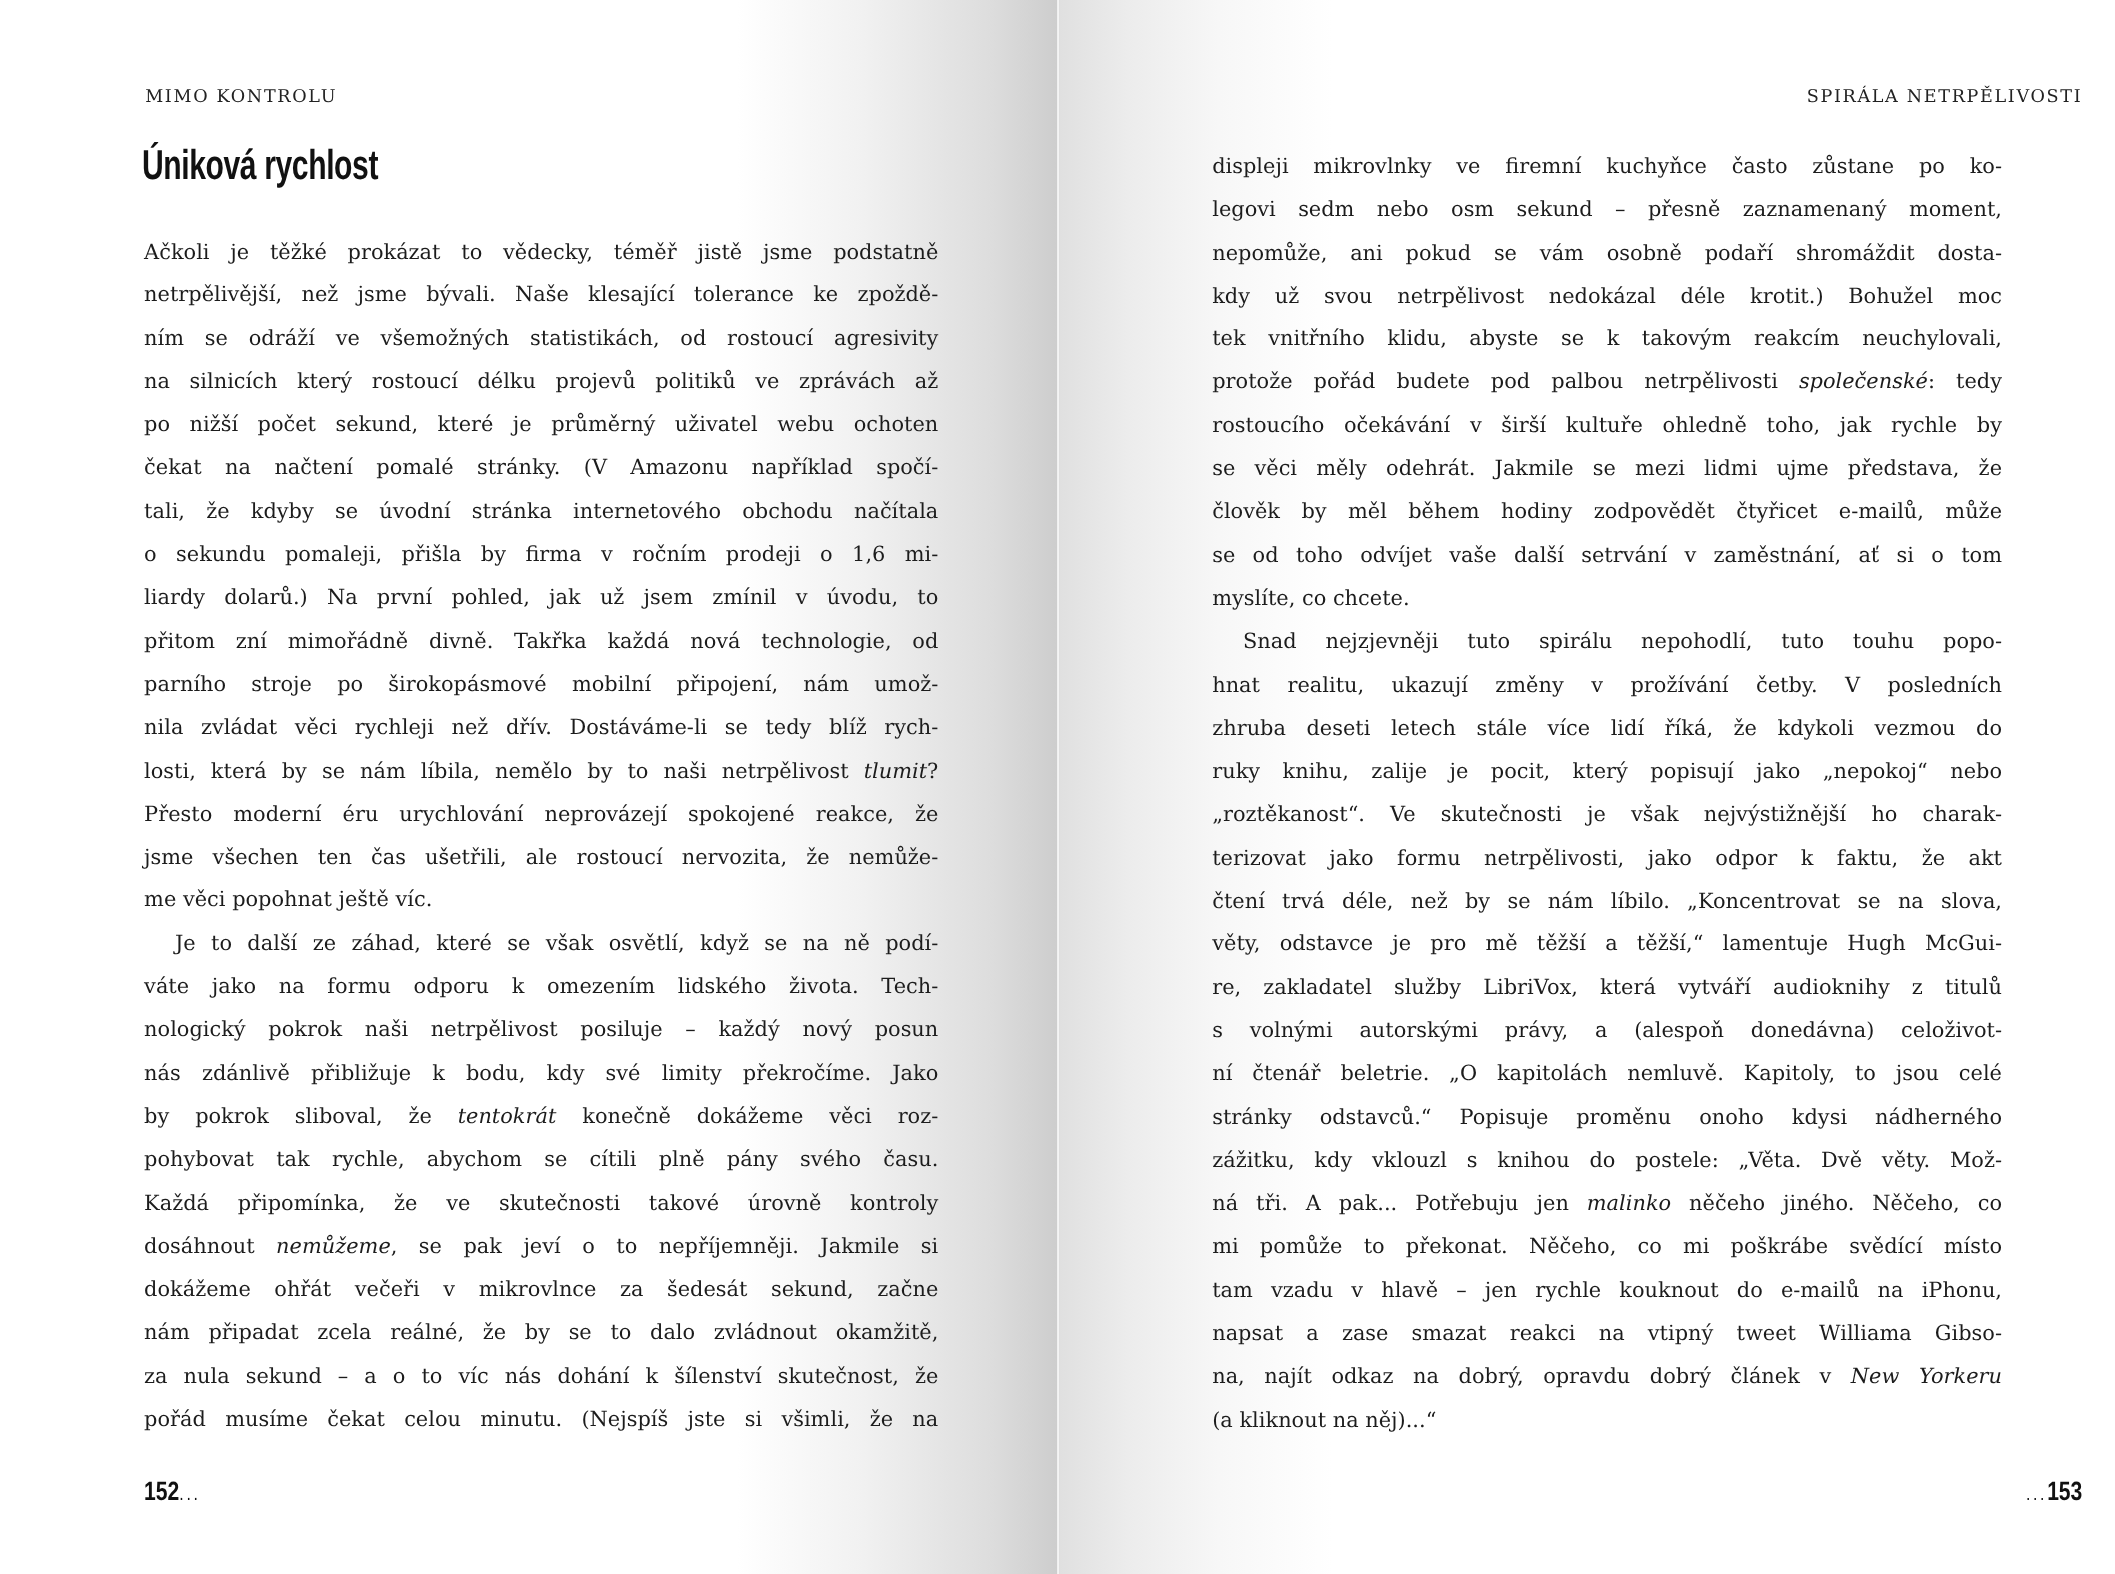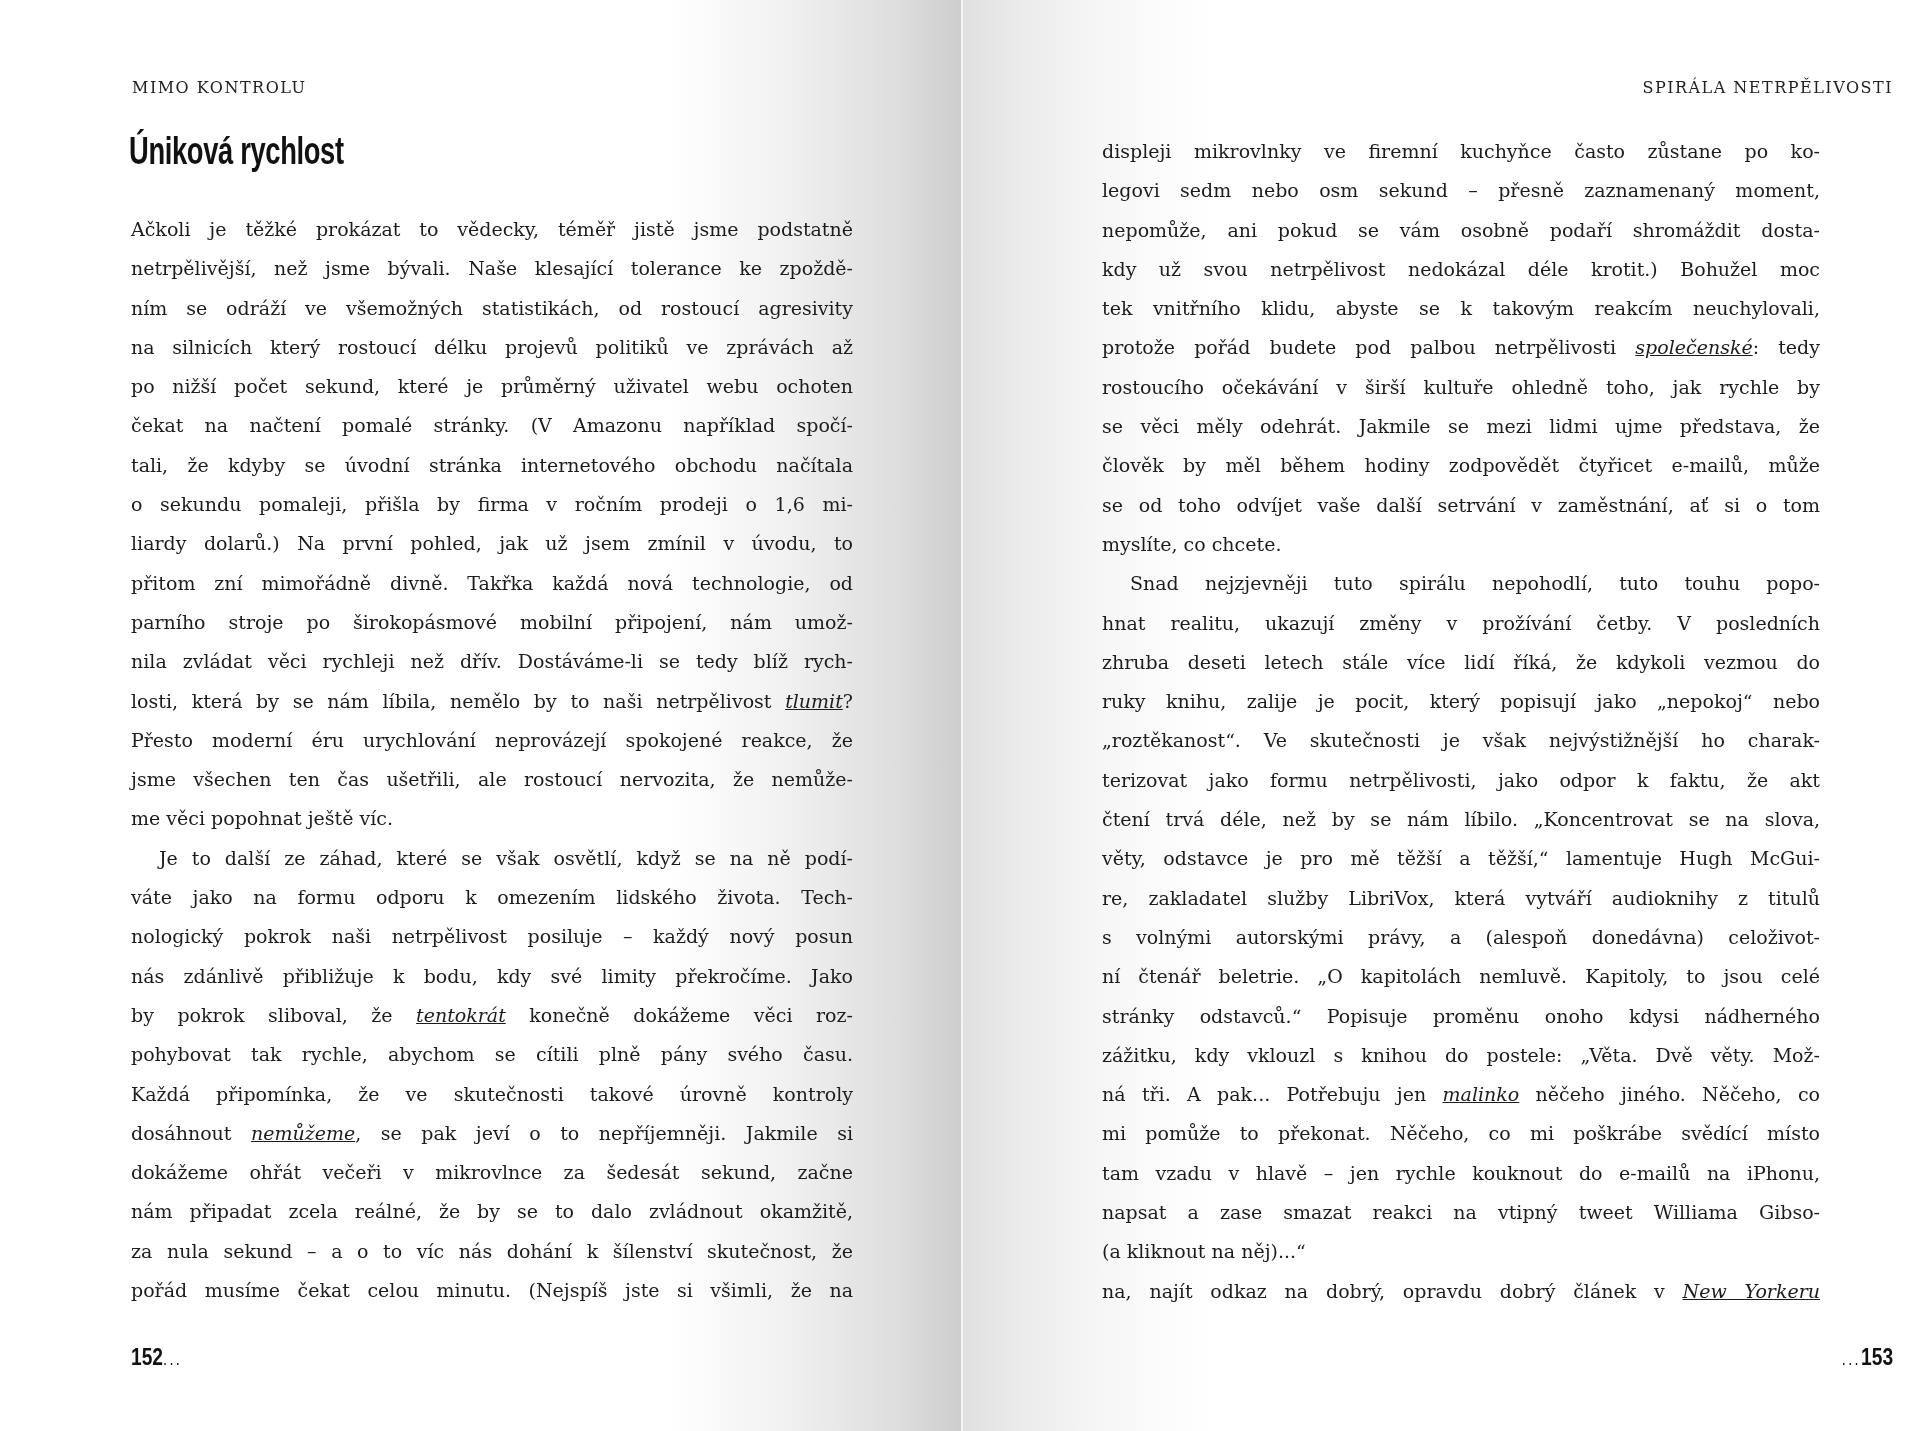--- a/index.html
+++ b/index.html
@@ -15,21 +15,21 @@
   .body { position:absolute; font-family:"DejaVu Serif", serif; font-size:19px; line-height:39.3px; color:#1c1c1c; }
   .left .body { left:115px; top:210px; width:722px; }
   .right .body { left:139px; top:132px; width:718px; }
   .line { display:block; white-space:nowrap; text-align:justify; text-align-last:justify; height:39.3px; }
   .line.last { text-align-last:left; }
   .indent { padding-left:28px; }
   .pnum { position:absolute; top:1343px; font-family:"Liberation Sans", sans-serif; font-weight:bold; font-size:24px; transform:scaleX(0.8); color:#111; }
   .left .pnum { left:115px; transform-origin:left top; }
   .right .pnum { right:106px; transform-origin:right top; }
   .dots { font-weight:normal; font-size:18px; letter-spacing:3px; }
-  i { font-style:italic;text-decoration:underline; }
+  i { font-style:italic; }
 </style>
 </head>
 <body>
 
 <div class="page left">
   <div class="running">MIMO KONTROLU</div>
   <div class="heading">Úniková rychlost</div>
   <div class="body">
     <span class="line">Ačkoli je těžké prokázat to vědecky, téměř jistě jsme podstatně</span>
     <span class="line">netrpělivější, než jsme bývali. Naše klesající tolerance ke zpoždě-</span>
@@ -89,17 +89,17 @@
     <span class="line">věty, odstavce je pro mě těžší a těžší,“ lamentuje Hugh McGui-</span>
     <span class="line">re, zakladatel služby LibriVox, která vytváří audioknihy z titulů</span>
     <span class="line">s volnými autorskými právy, a (alespoň donedávna) celoživot-</span>
     <span class="line">ní čtenář beletrie. „O kapitolách nemluvě. Kapitoly, to jsou celé</span>
     <span class="line">stránky odstavců.“ Popisuje proměnu onoho kdysi nádherného</span>
     <span class="line">zážitku, kdy vklouzl s knihou do postele: „Věta. Dvě věty. Mož-</span>
     <span class="line"><span>ná tři. A pak... Potřebuju jen </span><i>malinko</i><span> něčeho jiného. Něčeho, co</span></span>
     <span class="line">mi pomůže to překonat. Něčeho, co mi poškrábe svědící místo</span>
     <span class="line">tam vzadu v hlavě – jen rychle kouknout do e-mailů na iPhonu,</span>
     <span class="line">napsat a zase smazat reakci na vtipný tweet Williama Gibso-</span>
+    <span class="line"><span>na, najít odkaz na dobrý, opravdu dobrý článek v </span><i>New Yorkeru</i></span>
     <span class="line last">(a kliknout na něj)...“</span>
-    <span class="line"><span>na, najít odkaz na dobrý, opravdu dobrý článek v </span><i>New Yorkeru</i></span>
   </div>
   <div class="pnum"><span class="dots">...</span><span>153</span></div>
 </div>
 
 </body></html>

